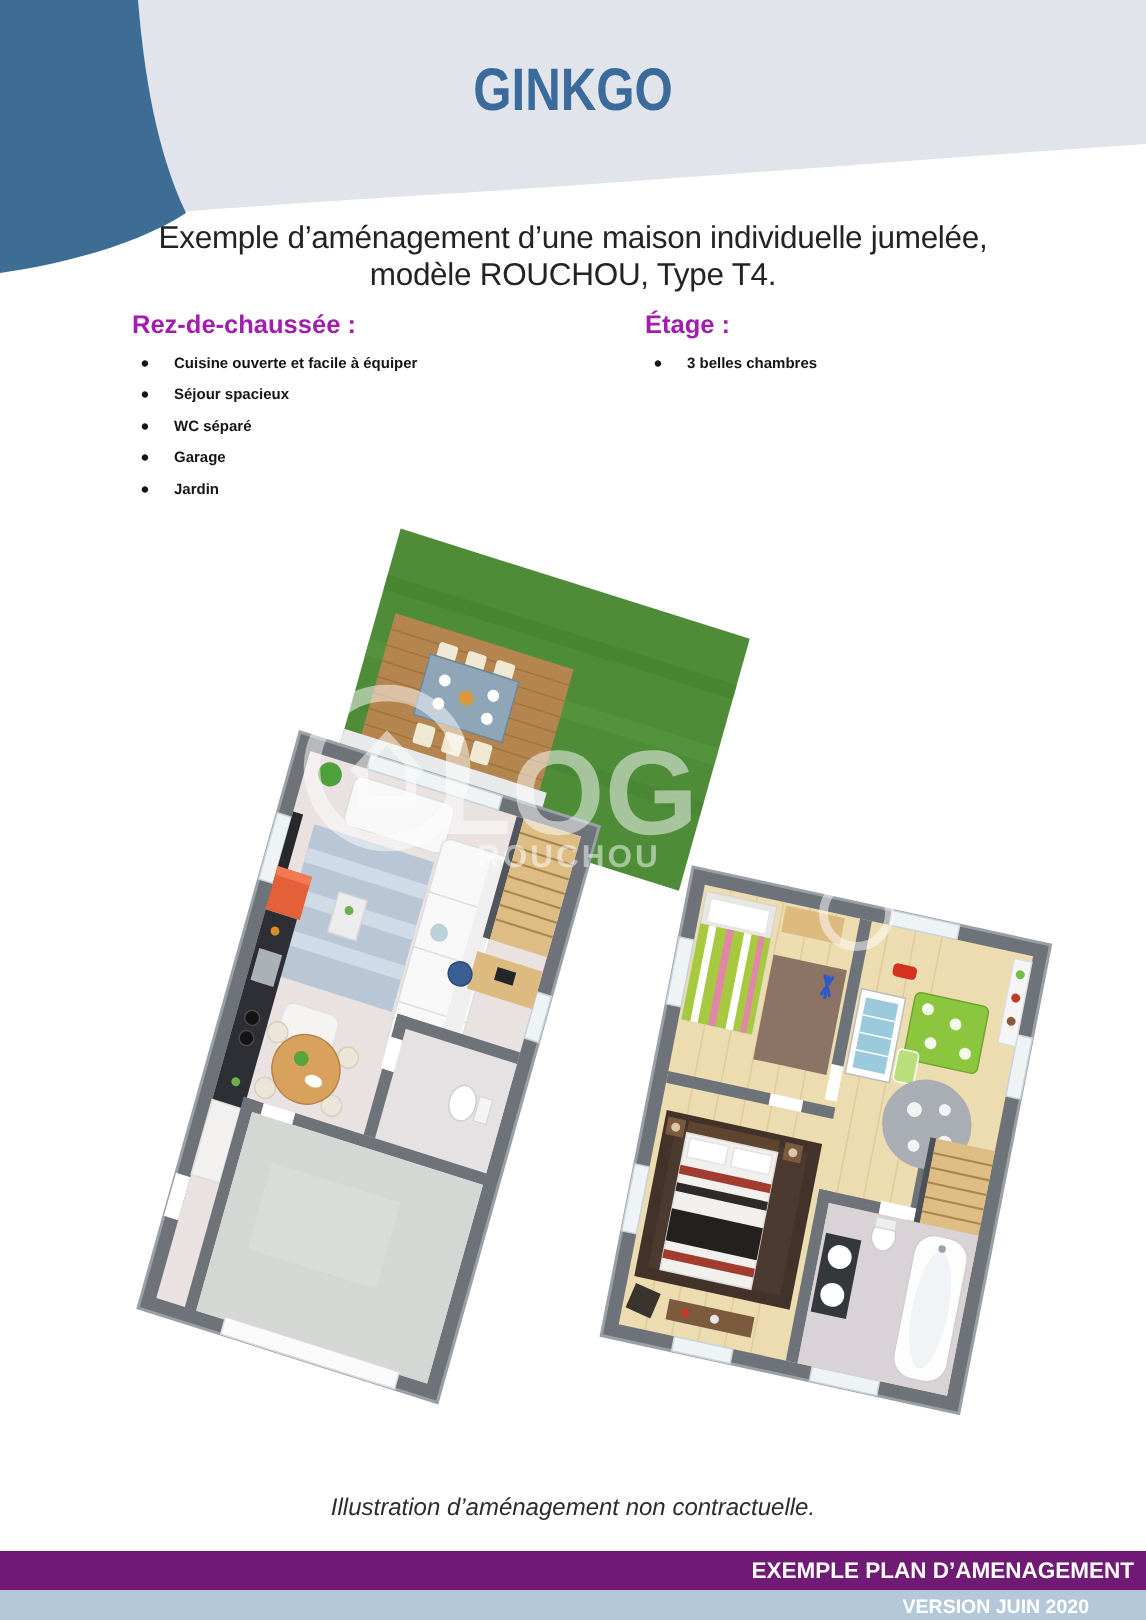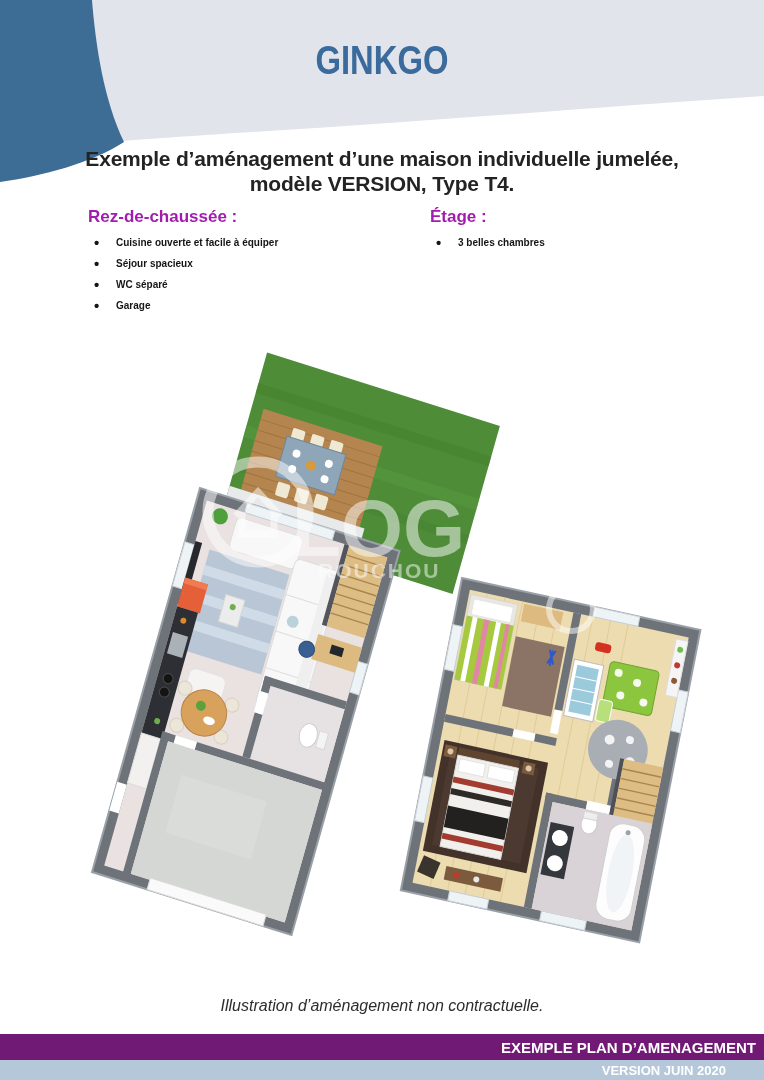--- a/index.html
+++ b/index.html
@@ -8,21 +8,21 @@
   
   #header-svg{position:absolute;top:0;left:0;}
   .logo{position:absolute;left:14px;top:24px;width:112px;text-align:center;color:#fff;}
   .logo-name{font-family:"Liberation Serif",serif;font-weight:bold;font-size:31px;
              display:inline-block;border-bottom:2px solid #fff;padding:0 2px 1px 2px;line-height:1;}
   .logo-sub{font-size:10px;letter-spacing:4px;margin-top:3px;}
   .ginkgo{position:absolute;left:0;right:0;top:38px;text-align:center;
           font-size:40px;font-weight:bold;color:#3a6b9c;transform:scaleX(.82);}
   
   .heading{position:absolute;top:146px;left:0;right:0;text-align:center;
-           font-weight:bold;font-size:21px;line-height:25px;color:#232323;letter-spacing:-.2px;}
+           font-weight:normal;font-size:21px;line-height:25px;color:#232323;letter-spacing:-.2px;}
   .col{position:absolute;top:207px;}
   .col-left{left:88px;width:330px;}
   .col-right{left:430px;width:265px;}
   .col h3{margin:0 0 5px 0;font-size:17px;color:#a21caf;font-weight:bold;}
   .col ul{margin:0;padding:0;list-style:none;}
   .col li{position:relative;padding-left:28px;font-size:10px;font-weight:bold;
           color:#151515;line-height:21px;}
   .col li::before{content:"•";position:absolute;left:6px;top:0;font-size:15px;}
   
   #plans-svg{position:absolute;top:0;left:0;pointer-events:none;}
@@ -44,30 +44,31 @@
   <svg id="header-svg" width="764" height="200" viewBox="0 0 764 200">
     <path d="M92,0 H764 V96 C600,107 430,121 300,129 C220,134 162,138 122,141 C103,96 96,46 92,0 Z" fill="#e1e4ea"></path>
     <path d="M0,0 H92 C96,48 104,100 124,142 C92,163 42,176 0,182 Z" fill="#3d6d94"></path>
   </svg>
 
 
   <div class="ginkgo">GINKGO</div>
 
   <div class="heading">
     <div>Exemple d’aménagement d’une maison individuelle jumelée,</div>
-    <div>modèle VERSION, Type T4.</div>
+    <div>modèle ROUCHOU, Type T4.</div>
   </div>
 
   <div class="col col-left">
     <h3>Rez-de-chaussée :</h3>
     <ul>
       <li>Cuisine ouverte et facile à équiper</li>
       <li>Séjour spacieux</li>
       <li>WC séparé</li>
       <li>Garage</li>
+      <li>Jardin</li>
     </ul>
   </div>
 
   <div class="col col-right">
     <h3>Étage :</h3>
     <ul>
       <li>3 belles chambres</li>
     </ul>
   </div>
 

